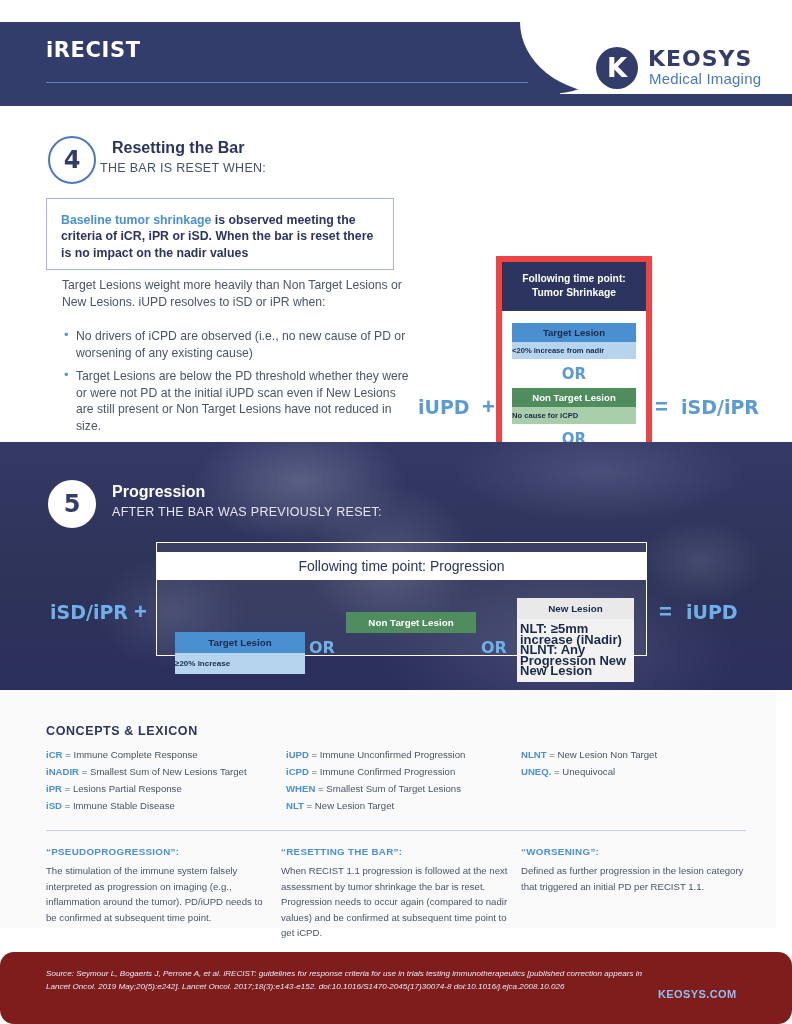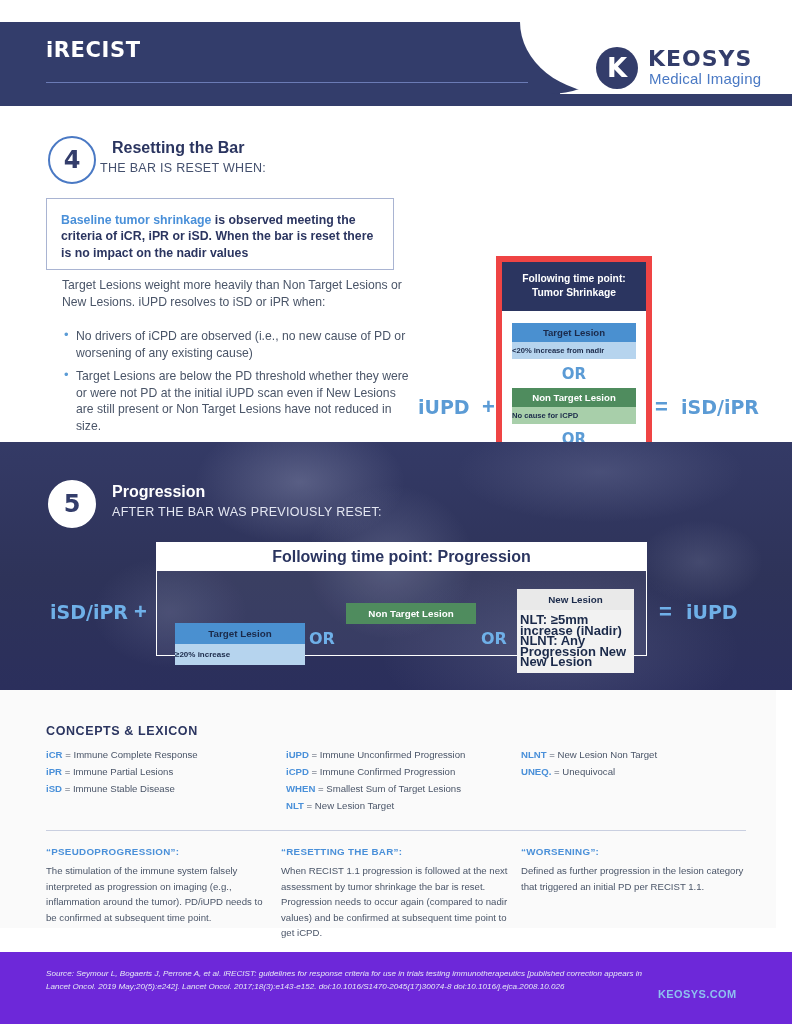--- a/index.html
+++ b/index.html
@@ -199,21 +199,21 @@
     color:#6fb0e8; font-size:19px; font-weight:bold;
     font-family:"DejaVu Sans", sans-serif;
   }
 
   .panel5{
     position:absolute; left:156px; top:542px; width:491px; height:114px;
     border:1px solid #ffffff; background:rgba(255,255,255,0.06);
   }
   .panel5-head{
     height:28px; background:#ffffff; color:#2b3560;
-    font-size:16px; font-weight:bold; text-align:center; line-height:28px;
+    font-size:14px; font-weight:normal; text-align:center; line-height:28px;margin-top:9px;
   }
   .panel5-body{ position:relative; height:85px; }
 
   .p5-tl{ position:absolute; left:18px; top:52px; width:130px; }
   .p5-or1{ position:absolute; left:152px; top:58px; color:#6fb0e8; font-size:16px; font-weight:bold; font-family:"DejaVu Sans", sans-serif;}
   .p5-ntl{ position:absolute; left:189px; top:32px; width:130px; }
   .p5-or2{ position:absolute; left:324px; top:58px; color:#6fb0e8; font-size:16px; font-weight:bold; font-family:"DejaVu Sans", sans-serif;}
   .p5-nl{ position:absolute; left:360px; top:18px; width:117px; }
 
   .p5-tl .lesion-t{ background:#4a90d0; color:#1b2a4a; font-size:9.8px; padding:5px 0;}
@@ -243,21 +243,22 @@
   .def-col{ position:absolute; top:156px; width:228px; }
   .def-c1{ left:46px; }
   .def-c2{ left:281px; }
   .def-c3{ left:521px; }
   .def-h{ color:#4a90d9; font-size:9.8px; font-weight:bold; margin-bottom:6px; letter-spacing:0.3px;}
   .def-p{ color:#4a5568; font-size:9.6px; line-height:15.5px; }
 
   
   .footer{
     position:absolute; left:0; top:952px; width:792px; height:72px;
-    background:#6d28d9;
+    background:#7f1d1d;
+    border-radius:14px;
   }
   .footer-src{
     position:absolute; left:46px; top:16px; width:600px;
     color:#e6e9f5; font-size:8.1px; font-style:italic; line-height:12.6px;
   }
   .footer-url{
     position:absolute; left:658px; top:36px;
     color:#8ec0ef; font-size:11px; font-weight:bold; letter-spacing:0.4px;
   }
 </style>
@@ -359,21 +360,22 @@
   </div>
 
   <div class="eq5-eq">=</div>
   <div class="eq5-right">iUPD</div>
 
   <div class="lex">
     <div class="lex-title">CONCEPTS &amp; LEXICON</div>
 
     <div class="lex-col lex-c1">
       <div class="lex-row"><b>iCR</b><span> = Immune Complete Response</span></div>
-      <div class="lex-row"><b>iPR</b><span> = Immune Partial Lesions</span></div>
+      <div class="lex-row"><b>iNADIR</b><span> = Smallest Sum of New Lesions Target</span></div>
+      <div class="lex-row"><b>iPR</b><span> = Lesions Partial Response</span></div>
       <div class="lex-row"><b>iSD</b><span> = Immune Stable Disease</span></div>
     </div>
 
     <div class="lex-col lex-c2">
       <div class="lex-row"><b>iUPD</b><span> = Immune Unconfirmed Progression</span></div>
       <div class="lex-row"><b>iCPD</b><span> = Immune Confirmed Progression</span></div>
       <div class="lex-row"><b>WHEN</b><span> = Smallest Sum of Target Lesions</span></div>
       <div class="lex-row"><b>NLT</b><span> = New Lesion Target</span></div>
     </div>
 

